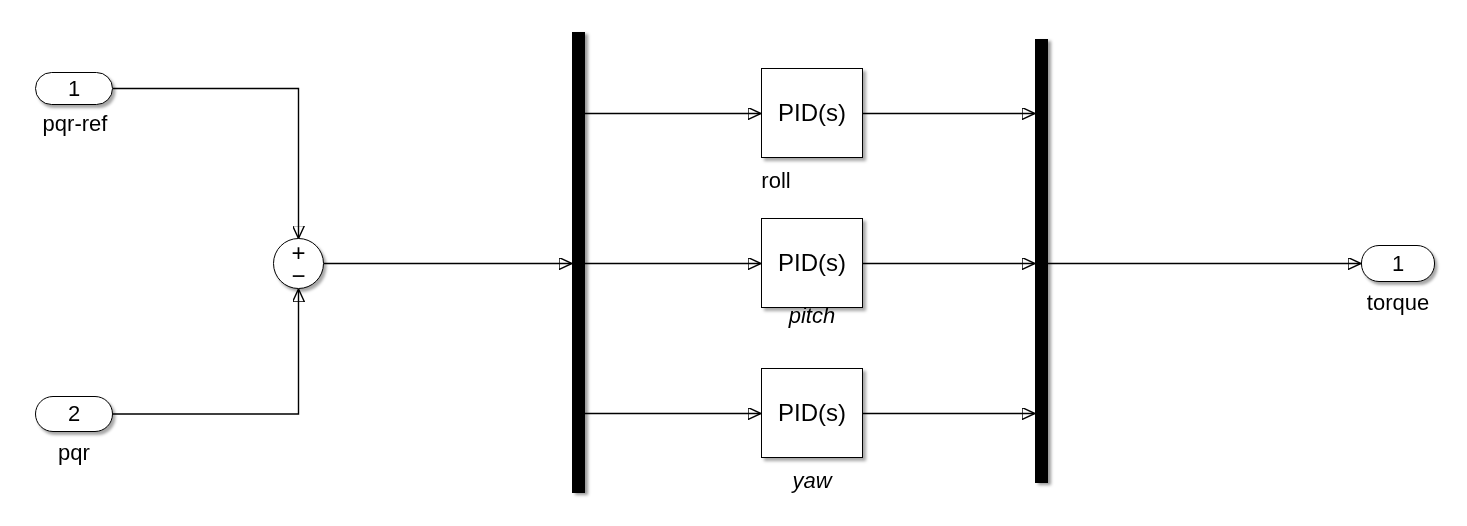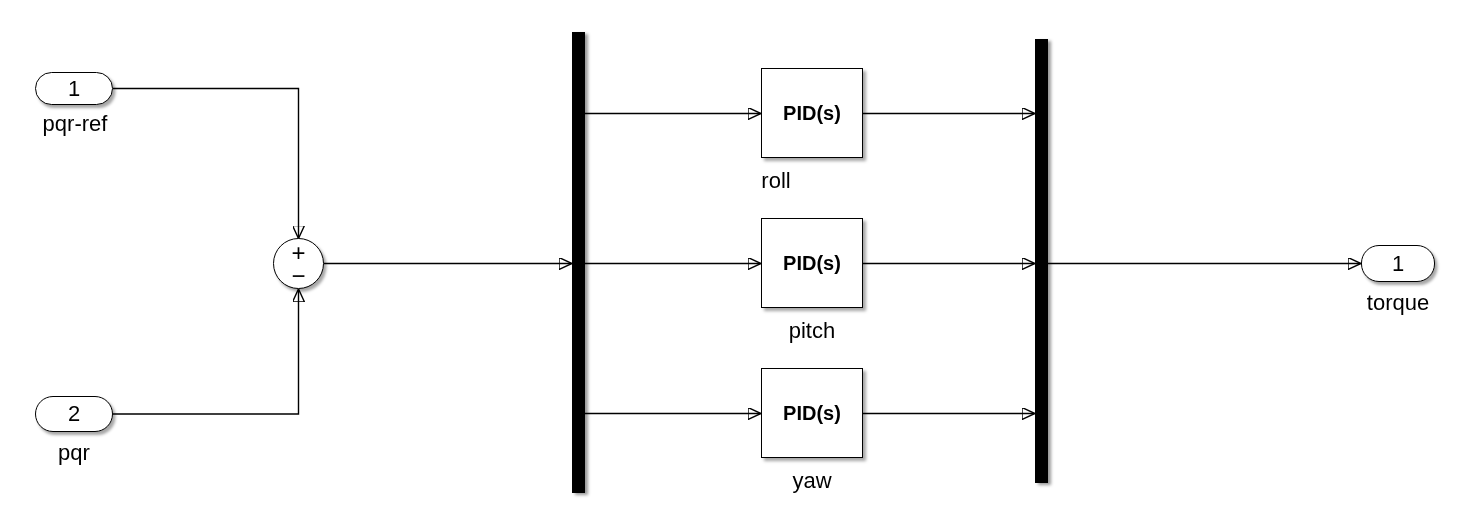--- a/index.html
+++ b/index.html
@@ -29,23 +29,22 @@
   .pid {
     position: absolute;
     left: 761px;
     width: 102px;
     height: 90px;
     background: #fff;
     border: 1.7px solid #000;
     display: flex;
     align-items: center;
     justify-content: center;
-    font-size: 20px;
+    font-size: 24px;
     box-shadow: 3px 3px 3px rgba(0,0,0,0.35);
-    font-weight: bold;
   }
   .sum {
     position: absolute;
     left: 273px;
     top: 238px;
     width: 51px;
     height: 51px;
     background: #fff;
     border: 1.8px solid #000;
     border-radius: 50%;
@@ -121,26 +120,26 @@
   <div class="bar demux"></div>
 
   <div class="pid" style="top:68px;">
     <span>PID(s)</span>
   </div>
   <div class="lbl" style="left:676px; top:169px;">roll</div>
 
   <div class="pid" style="top:218px;">
     <span>PID(s)</span>
   </div>
-  <div class="lbl" style="left:712px; top:319px;">pitch</div>
+  <div class="lbl" style="left:712px; top:304px;font-style:italic;">pitch</div>
 
   <div class="pid" style="top:368px;">
     <span>PID(s)</span>
   </div>
-  <div class="lbl" style="left:712px; top:469px;">yaw</div>
+  <div class="lbl" style="left:712px; top:469px;font-style:italic;">yaw</div>
 
   <div class="bar mux"></div>
 
   <div class="port" style="left:1361px; top:245px; width:74px; height:37px;">
     <span>1</span>
   </div>
   <div class="lbl" style="left:1298px; top:291px;">torque</div>
 
 </div>
 

